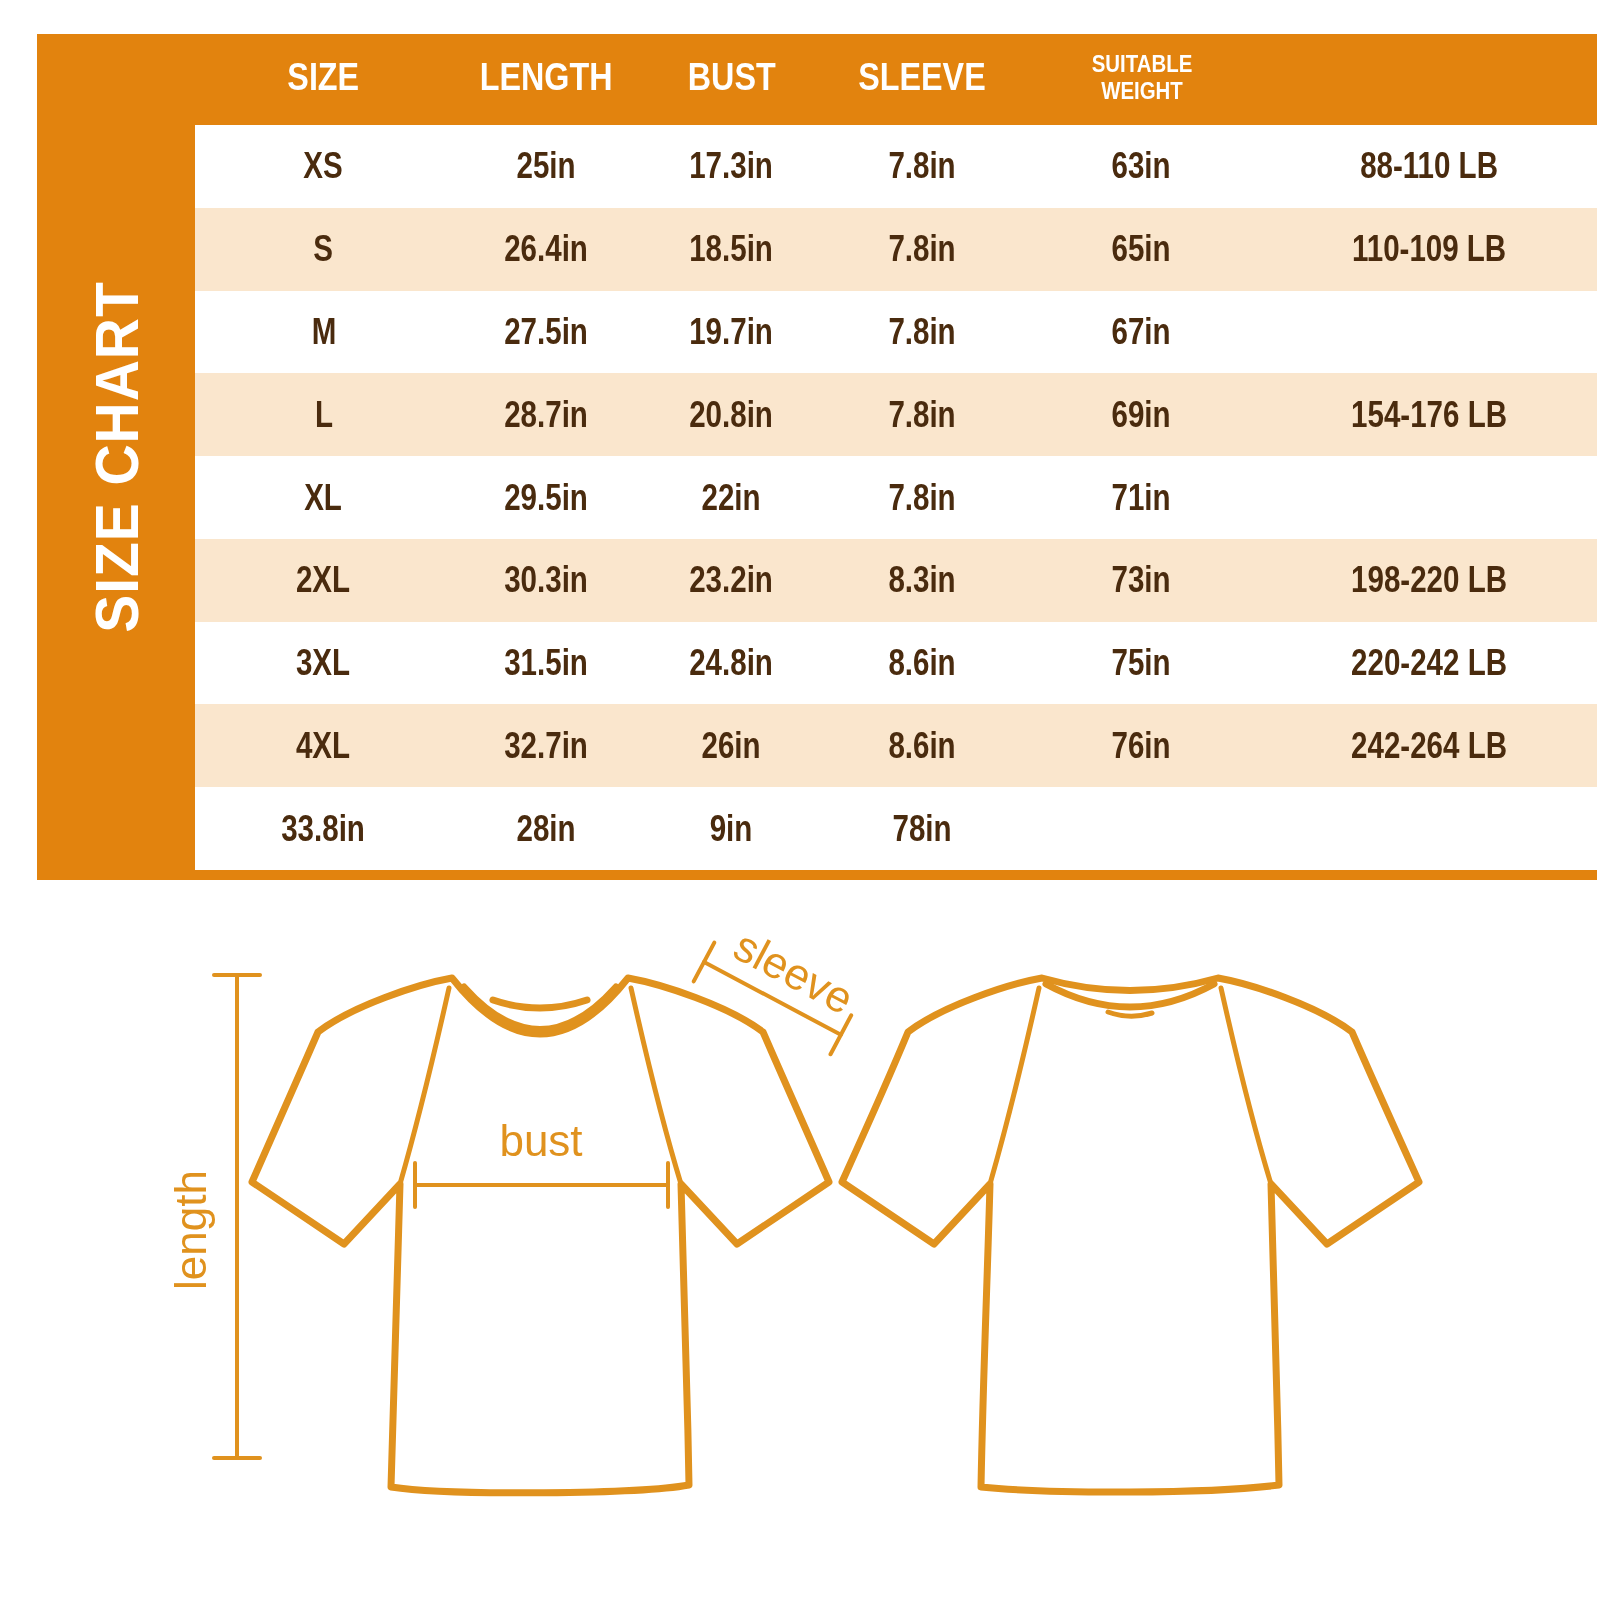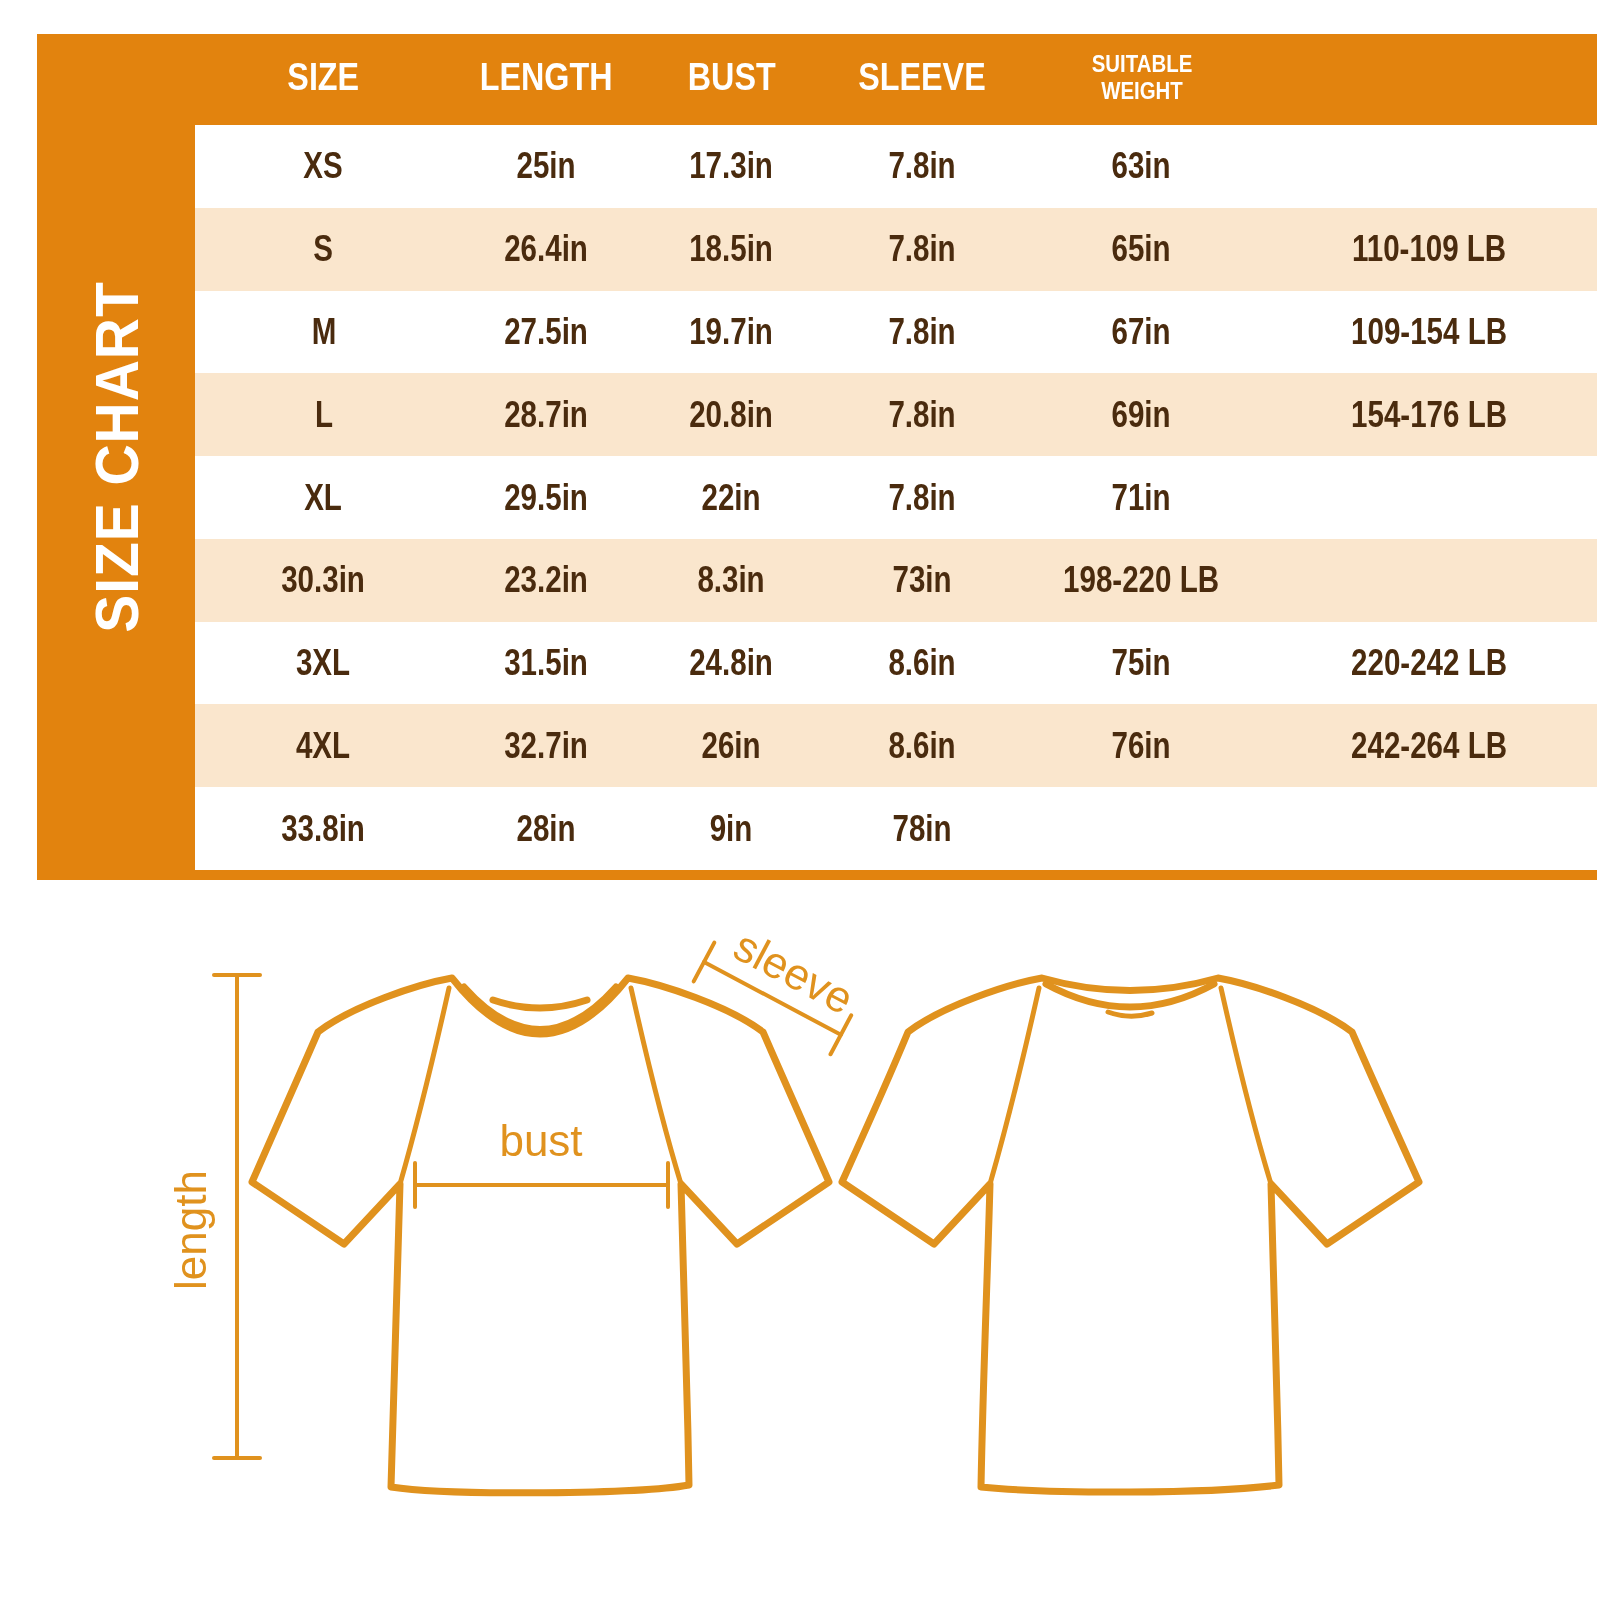--- a/index.html
+++ b/index.html
@@ -62,58 +62,59 @@
           </div>
       </div>
       <div class="rows">
 
         <div class="row">
           <div class="cell"><span class="t">XS</span></div>
           <div class="cell"><span class="t">25in</span></div>
           <div class="cell"><span class="t">17.3in</span></div>
           <div class="cell"><span class="t">7.8in</span></div>
           <div class="cell"><span class="t">63in</span></div>
+          <div class="cell"><span class="t">88-110 LB</span></div>
         </div>
 
         <div class="row peach">
           <div class="cell"><span class="t">S</span></div>
           <div class="cell"><span class="t">26.4in</span></div>
           <div class="cell"><span class="t">18.5in</span></div>
           <div class="cell"><span class="t">7.8in</span></div>
           <div class="cell"><span class="t">65in</span></div>
           <div class="cell"><span class="t">110-109 LB</span></div>
         </div>
 
         <div class="row">
           <div class="cell"><span class="t">M</span></div>
           <div class="cell"><span class="t">27.5in</span></div>
           <div class="cell"><span class="t">19.7in</span></div>
           <div class="cell"><span class="t">7.8in</span></div>
           <div class="cell"><span class="t">67in</span></div>
-          <div class="cell"><span class="t">109-154 LB</span></div>
         </div>
 
         <div class="row peach">
           <div class="cell"><span class="t">L</span></div>
           <div class="cell"><span class="t">28.7in</span></div>
           <div class="cell"><span class="t">20.8in</span></div>
           <div class="cell"><span class="t">7.8in</span></div>
           <div class="cell"><span class="t">69in</span></div>
           <div class="cell"><span class="t">154-176 LB</span></div>
         </div>
 
         <div class="row">
           <div class="cell"><span class="t">XL</span></div>
           <div class="cell"><span class="t">29.5in</span></div>
           <div class="cell"><span class="t">22in</span></div>
           <div class="cell"><span class="t">7.8in</span></div>
           <div class="cell"><span class="t">71in</span></div>
         </div>
 
         <div class="row peach">
+          <div class="cell"><span class="t">2XL</span></div>
           <div class="cell"><span class="t">30.3in</span></div>
           <div class="cell"><span class="t">23.2in</span></div>
           <div class="cell"><span class="t">8.3in</span></div>
           <div class="cell"><span class="t">73in</span></div>
           <div class="cell"><span class="t">198-220 LB</span></div>
         </div>
 
         <div class="row">
           <div class="cell"><span class="t">3XL</span></div>
           <div class="cell"><span class="t">31.5in</span></div>

